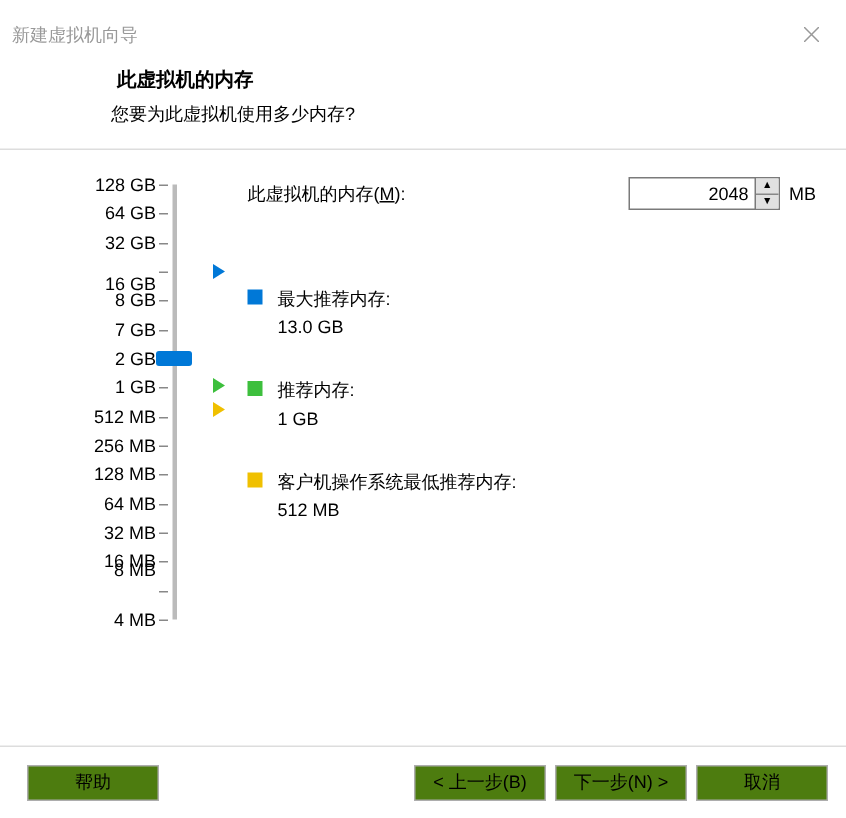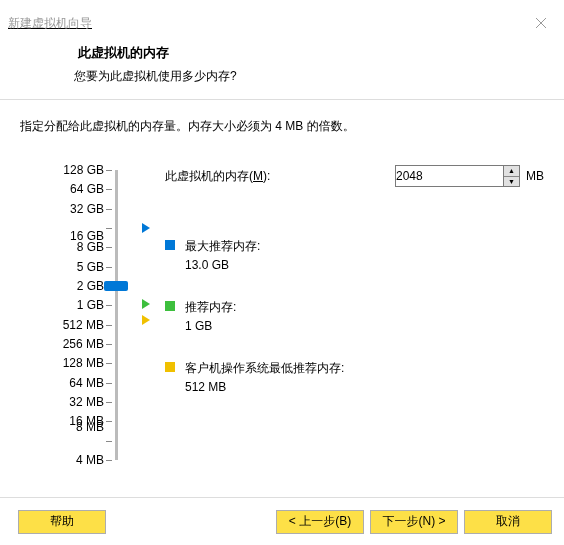--- a/index.html
+++ b/index.html
@@ -1,17 +1,17 @@
 <!DOCTYPE html>
 <html><head>
 <meta charset="utf-8">
 <style>
 * { box-sizing: border-box; margin: 0; padding: 0; }
 body { font-family: "Microsoft YaHei", "Segoe UI", Tahoma, sans-serif; font-size: 12px; color: #000; background: #fff; width: 564px; height: 545px; overflow: hidden; position: relative; }
-.titlebar { height: 30px; display: flex; align-items: center; justify-content: space-between; padding: 16px 0 0 8px; text-decoration: underline; }
+.titlebar { height: 30px; display: flex; align-items: center; justify-content: space-between; padding: 16px 0 0 8px; }
 .titlebar-title { color: #999; font-size: 12px; }
 .close-btn { width: 46px; height: 30px; display: flex; align-items: center; justify-content: center; color: #999; font-size: 16px; cursor: pointer; }
 .header { padding: 14px 20px 14px 36px; border-bottom: 1px solid #ddd; }
 .header-title { font-size: 13px; font-weight: bold; margin-bottom: 6px; padding-left: 42px; }
 .header-sub { font-size: 12px; margin-left: 38px; }
 .content { padding: 18px 20px 10px 20px; }
 .instruction { font-size: 12px; margin-bottom: 30px; }
 .main-area { display: flex; }
 .slider-col { width: 120px; position: relative; height: 300px; }
 .tick { position: absolute; right: 36px; text-align: right; width: 60px; font-size: 12px; white-space: nowrap; }
@@ -20,33 +20,33 @@
 .slider-thumb { position: absolute; right: 12px; width: 24px; height: 10px; background: #0078d7; border-radius: 2px; cursor: pointer; }
 .marker { position: absolute; right: -10px; width: 0; height: 0; border-top: 5px solid transparent; border-bottom: 5px solid transparent; }
 .marker.blue { border-left: 8px solid #0078d7; }
 .marker.green { border-left: 8px solid #3dbf3d; }
 .marker.yellow { border-left: 8px solid #f0c000; }
 .info-col { flex: 1; padding-left: 25px; position: relative; }
 .mem-row { display: flex; align-items: center; margin-bottom: 30px; }
 .mem-label { font-size: 12px; }
 .mem-label u { text-decoration: underline; }
 .mem-input-wrap { margin-left: auto; display: flex; align-items: center; }
-.mem-input { width: 109px; height: 22px; border: 1px solid #7a7a7a; padding-right: 4px; font-size: 12px; }
+.mem-input { width: 85px; height: 22px; border: 1px solid #7a7a7a; text-align: right; padding-right: 4px; font-size: 12px; }
 .spinner { width: 16px; height: 22px; border: 1px solid #7a7a7a; border-left: none; display: flex; flex-direction: column; }
 .spin-btn { flex: 1; display: flex; align-items: center; justify-content: center; background: #e1e1e1; font-size: 7px; cursor: pointer; }
 .spin-btn:first-child { border-bottom: 1px solid #888; }
 .mem-unit { margin-left: 6px; font-size: 12px; }
 .legend-item { position: absolute; display: flex; align-items: flex-start; }
 .legend-sq { width: 10px; height: 10px; margin-right: 10px; margin-top: 3px; flex-shrink: 0; }
 .legend-sq.blue { background: #0078d7; }
 .legend-sq.green { background: #3dbf3d; }
 .legend-sq.yellow { background: #f0c000; }
 .legend-text { font-size: 12px; line-height: 1.6; }
 .footer { position: absolute; bottom: 0; left: 0; right: 0; height: 48px; border-top: 1px solid #ddd; display: flex; align-items: center; padding: 0 12px; }
-.btn { height: 24px; border: 1px solid #adadad; background: #fde047; font-size: 12px; font-family: inherit; cursor: pointer; padding: 0 8px; min-width: 88px; }
+.btn { height: 24px; border: 1px solid #adadad; background: #4d7c0f; font-size: 12px; font-family: inherit; cursor: pointer; padding: 0 8px; min-width: 88px; }
 .footer .spacer { flex: 1; }
 .footer .btn { margin-left: 6px; }
 </style>
 </head>
 <body>
 
 <div class="titlebar">
   <span class="titlebar-title">新建虚拟机向导</span>
   <div class="close-btn">
     <svg width="10" height="10" viewBox="0 0 10 10">
@@ -54,37 +54,36 @@
       </svg>
   </div>
 </div>
 
 <div class="header">
   <div class="header-title">此虚拟机的内存</div>
   <div class="header-sub">您要为此虚拟机使用多少内存?</div>
 </div>
 
 <div class="content">
-  <div class="instruction">指定分配给此虚拟机的内存量。内存大小必须为 4 MB 的倍数。</div>
 
   <div class="main-area">
     <div class="slider-col">
       <div class="slider-track"></div>
       <div id="ticks-container">
           <div class="tick" style="top: -2px;">128 GB</div>
           <div class="tick-line" style="top: 5px;"></div>
           <div class="tick" style="top: 17.3333px;">64 GB</div>
           <div class="tick-line" style="top: 24.3333px;"></div>
           <div class="tick" style="top: 36.6667px;">32 GB</div>
           <div class="tick-line" style="top: 43.6667px;"></div>
           <div class="tick" style="top: 64px;">16 GB</div>
           <div class="tick-line" style="top: 63px;"></div>
           <div class="tick" style="top: 75.3333px;">8 GB</div>
           <div class="tick-line" style="top: 82.3333px;"></div>
-          <div class="tick" style="top: 94.6667px;">5 GB</div>
+          <div class="tick" style="top: 94.6667px;">7 GB</div>
           <div class="tick-line" style="top: 101.667px;"></div>
           <div class="tick" style="top: 114px;">2 GB</div>
           <div class="tick-line" style="top: 121px;"></div>
           <div class="tick" style="top: 133.333px;">1 GB</div>
           <div class="tick-line" style="top: 140.333px;"></div>
           <div class="tick" style="top: 152.667px;">512 MB</div>
           <div class="tick-line" style="top: 159.667px;"></div>
           <div class="tick" style="top: 172px;">256 MB</div>
           <div class="tick-line" style="top: 179px;"></div>
           <div class="tick" style="top: 191.333px;">128 MB</div>

